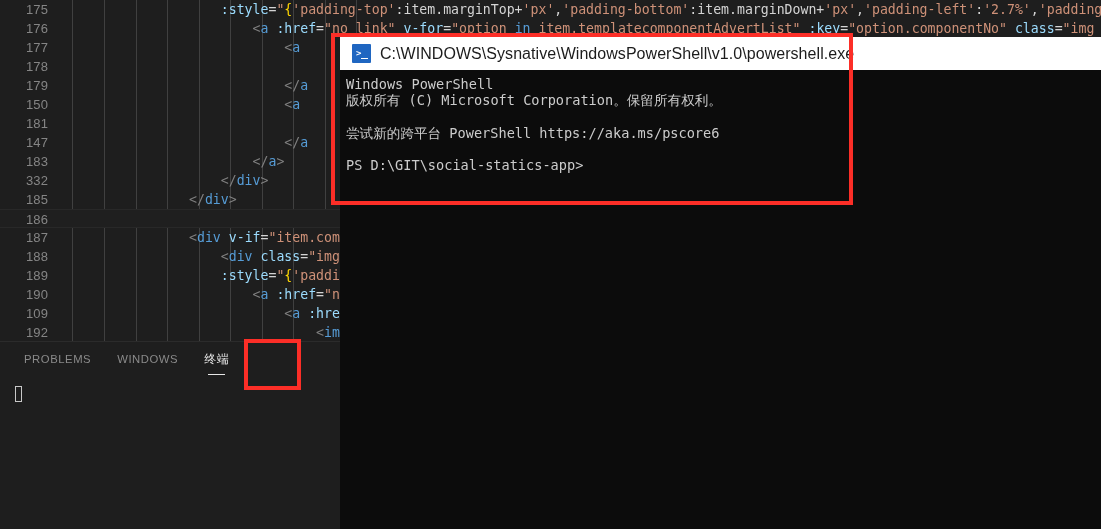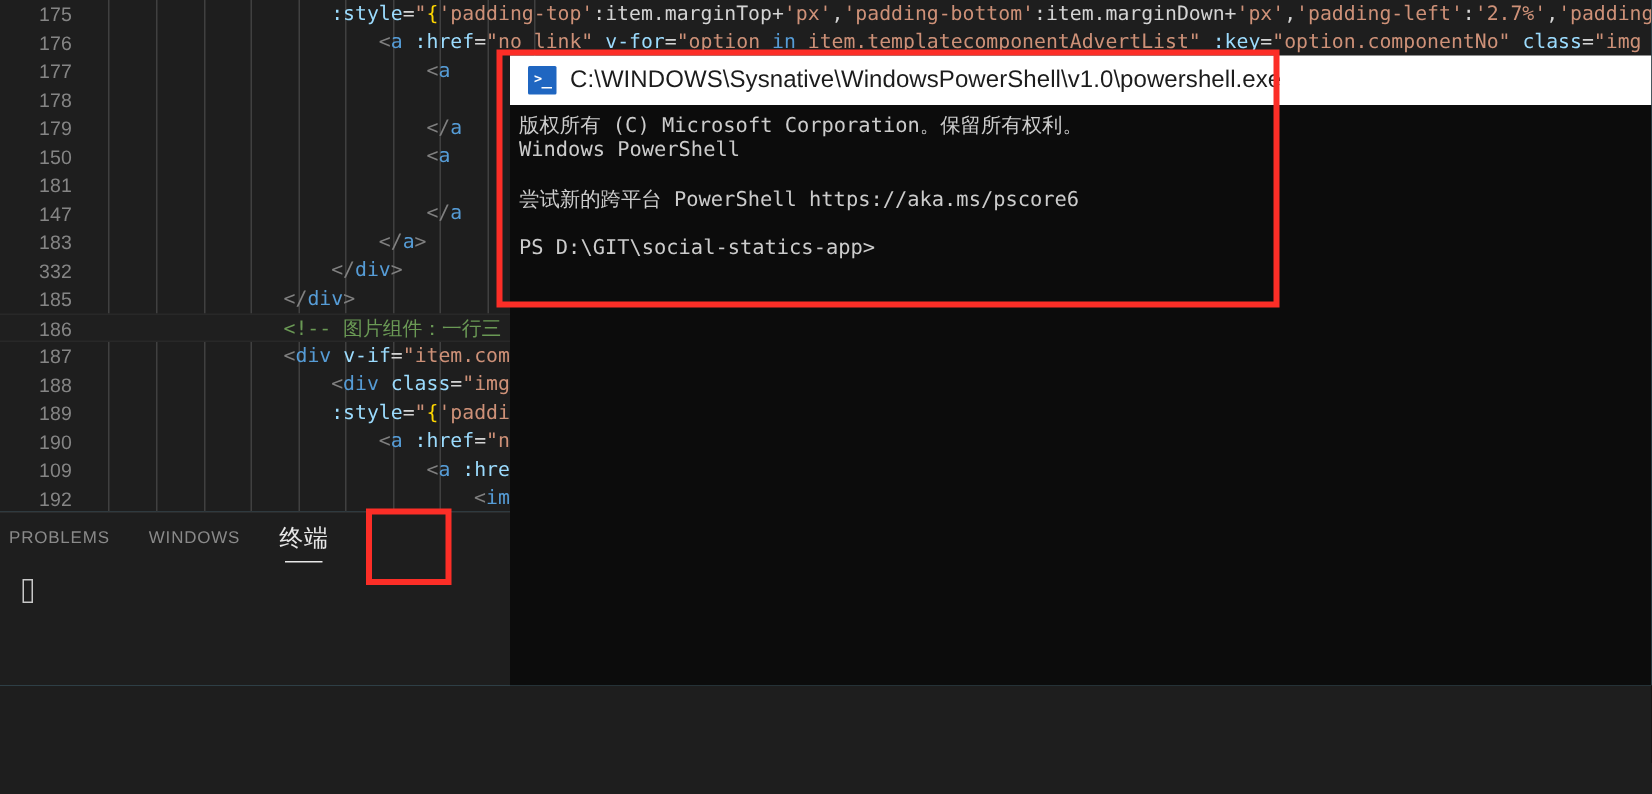--- a/index.html
+++ b/index.html
@@ -3,23 +3,23 @@
 <meta charset="utf-8">
 <style>
   html, body {
     margin: 0;
     padding: 0;
     background: #1e1e1e;
   }
   #screen {
     position: relative;
     width: 1101px;
-    height: 457px;
+    height: 529px;
     overflow: hidden;
-    background: #7dd3fc;
+    background: #4c1d95;
     font-family: "Liberation Sans", sans-serif;
   }
 
   
   #editor {
     position: absolute;
     left: 0; top: 0;
     width: 1101px; height: 341px;
     background: #1e1e1e;
     overflow: hidden;
@@ -87,34 +87,34 @@
     width: 1101px; height: 188px;
     background: #1e1e1e;
     border-top: 1px solid #2b2b2b;
   }
   #panel-tabs {
     position: absolute;
     left: 0; top: 0;
     height: 35px;
     display: flex;
     align-items: flex-end;
-    padding-left: 6px;
+    padding-left: 24px;
   }
   .panel-tab {
     position: relative;
     margin-right: 26px;
     color: #8a8a8a;
     font-size: 11.3px;
     letter-spacing: 0.55px;
     cursor: pointer;
     line-height: 35px;
     white-space: nowrap;
   }
   .panel-tab.cjk {
-    font-size: 16px;
+    font-size: 12px;
     letter-spacing: 0.5px;
     color: #e7e7e7;
   }
   .panel-tab.active { color: #e7e7e7; }
   .panel-tab.active .tab-underline {
     position: absolute;
     left: 4px;
     right: 4px;
     bottom: 2px;
     height: 1.5px;
@@ -226,21 +226,21 @@
         <div class="code-line" style="top: 19px;"><span class="line-no">176</span><span class="line-code"><span class="t-punct">                        &lt;</span><span class="t-tag">a</span><span class="t-plain"> </span><span class="t-attr">:href</span><span class="t-plain">=</span><span class="t-str">"no_link"</span><span class="t-plain"> </span><span class="t-attr">v-for</span><span class="t-plain">=</span><span class="t-str">"option</span><span class="t-kw"> in </span><span class="t-str">item.templatecomponentAdvertList"</span><span class="t-plain"> </span><span class="t-attr">:key</span><span class="t-plain">=</span><span class="t-str">"option.componentNo"</span><span class="t-plain"> </span><span class="t-attr">class</span><span class="t-plain">=</span><span class="t-str">"img</span></span></div>
         <div class="code-line" style="top: 38px;"><span class="line-no">177</span><span class="line-code"><span class="t-punct">                            &lt;</span><span class="t-tag">a</span></span></div>
         <div class="code-line" style="top: 57px;"><span class="line-no">178</span><span class="line-code"></span></div>
         <div class="code-line" style="top: 76px;"><span class="line-no">179</span><span class="line-code"><span class="t-punct">                            &lt;/</span><span class="t-tag">a</span></span></div>
         <div class="code-line" style="top: 95px;"><span class="line-no">150</span><span class="line-code"><span class="t-punct">                            &lt;</span><span class="t-tag">a</span></span></div>
         <div class="code-line" style="top: 114px;"><span class="line-no">181</span><span class="line-code"></span></div>
         <div class="code-line" style="top: 133px;"><span class="line-no">147</span><span class="line-code"><span class="t-punct">                            &lt;/</span><span class="t-tag">a</span></span></div>
         <div class="code-line" style="top: 152px;"><span class="line-no">183</span><span class="line-code"><span class="t-punct">                        &lt;/</span><span class="t-tag">a</span><span class="t-punct">&gt;</span></span></div>
         <div class="code-line" style="top: 171px;"><span class="line-no">332</span><span class="line-code"><span class="t-punct">                    &lt;/</span><span class="t-tag">div</span><span class="t-punct">&gt;</span></span></div>
         <div class="code-line" style="top: 190px;"><span class="line-no">185</span><span class="line-code"><span class="t-punct">                &lt;/</span><span class="t-tag">div</span><span class="t-punct">&gt;</span></span></div>
-        <div class="code-line cur-line" style="top: 209px;"><span class="line-no">186</span><span class="line-code"><span class="t-comment">                &lt;!-- 图片组件：一行三</span></span></div>
+        <div class="code-line cur-line" style="top: 209px;"><span class="line-no">186</span></div>
         <div class="code-line" style="top: 228px;"><span class="line-no">187</span><span class="line-code"><span class="t-punct">                &lt;</span><span class="t-tag">div</span><span class="t-plain"> </span><span class="t-attr">v-if</span><span class="t-plain">=</span><span class="t-str">"item.com</span></span></div>
         <div class="code-line" style="top: 247px;"><span class="line-no">188</span><span class="line-code"><span class="t-punct">                    &lt;</span><span class="t-tag">div</span><span class="t-plain"> </span><span class="t-attr">class</span><span class="t-plain">=</span><span class="t-str">"img</span></span></div>
         <div class="code-line" style="top: 266px;"><span class="line-no">189</span><span class="line-code"><span class="t-attr">                    :style</span><span class="t-plain">=</span><span class="t-str">"</span><span class="t-brace">{</span><span class="t-str">'paddi</span></span></div>
         <div class="code-line" style="top: 285px;"><span class="line-no">190</span><span class="line-code"><span class="t-punct">                        &lt;</span><span class="t-tag">a</span><span class="t-plain"> </span><span class="t-attr">:href</span><span class="t-plain">=</span><span class="t-str">"n</span></span></div>
         <div class="code-line" style="top: 304px;"><span class="line-no">109</span><span class="line-code"><span class="t-punct">                            &lt;</span><span class="t-tag">a</span><span class="t-plain"> </span><span class="t-attr">:hre</span></span></div>
         <div class="code-line" style="top: 323px;"><span class="line-no">192</span><span class="line-code"><span class="t-punct">                                &lt;</span><span class="t-tag">im</span></span></div>
       </div>
   </div>
 
   <div id="panel">
@@ -256,22 +256,22 @@
 
   <div id="ps-win">
     <div id="ps-title">
       <div id="ps-icon">
         <span class="chev">&gt;</span>
         <span class="ul"></span>
       </div>
       <span id="ps-title-text">C:\WINDOWS\Sysnative\WindowsPowerShell\v1.0\powershell.exe</span>
     </div>
     <div id="ps-body">
+        <div class="ps-line">Windows PowerShell</div>
         <div class="ps-line">版权所有 (C) Microsoft Corporation。保留所有权利。</div>
-        <div class="ps-line">Windows PowerShell</div>
         <div class="ps-line"></div>
         <div class="ps-line">尝试新的跨平台 PowerShell https://aka.ms/pscore6</div>
         <div class="ps-line"></div>
         <div class="ps-line">PS D:\GIT\social-statics-app&gt;</div>
       </div>
   </div>
 
   <div class="redbox" id="redbox-terminal"></div>
   <div class="redbox" id="redbox-tab"></div>
 

